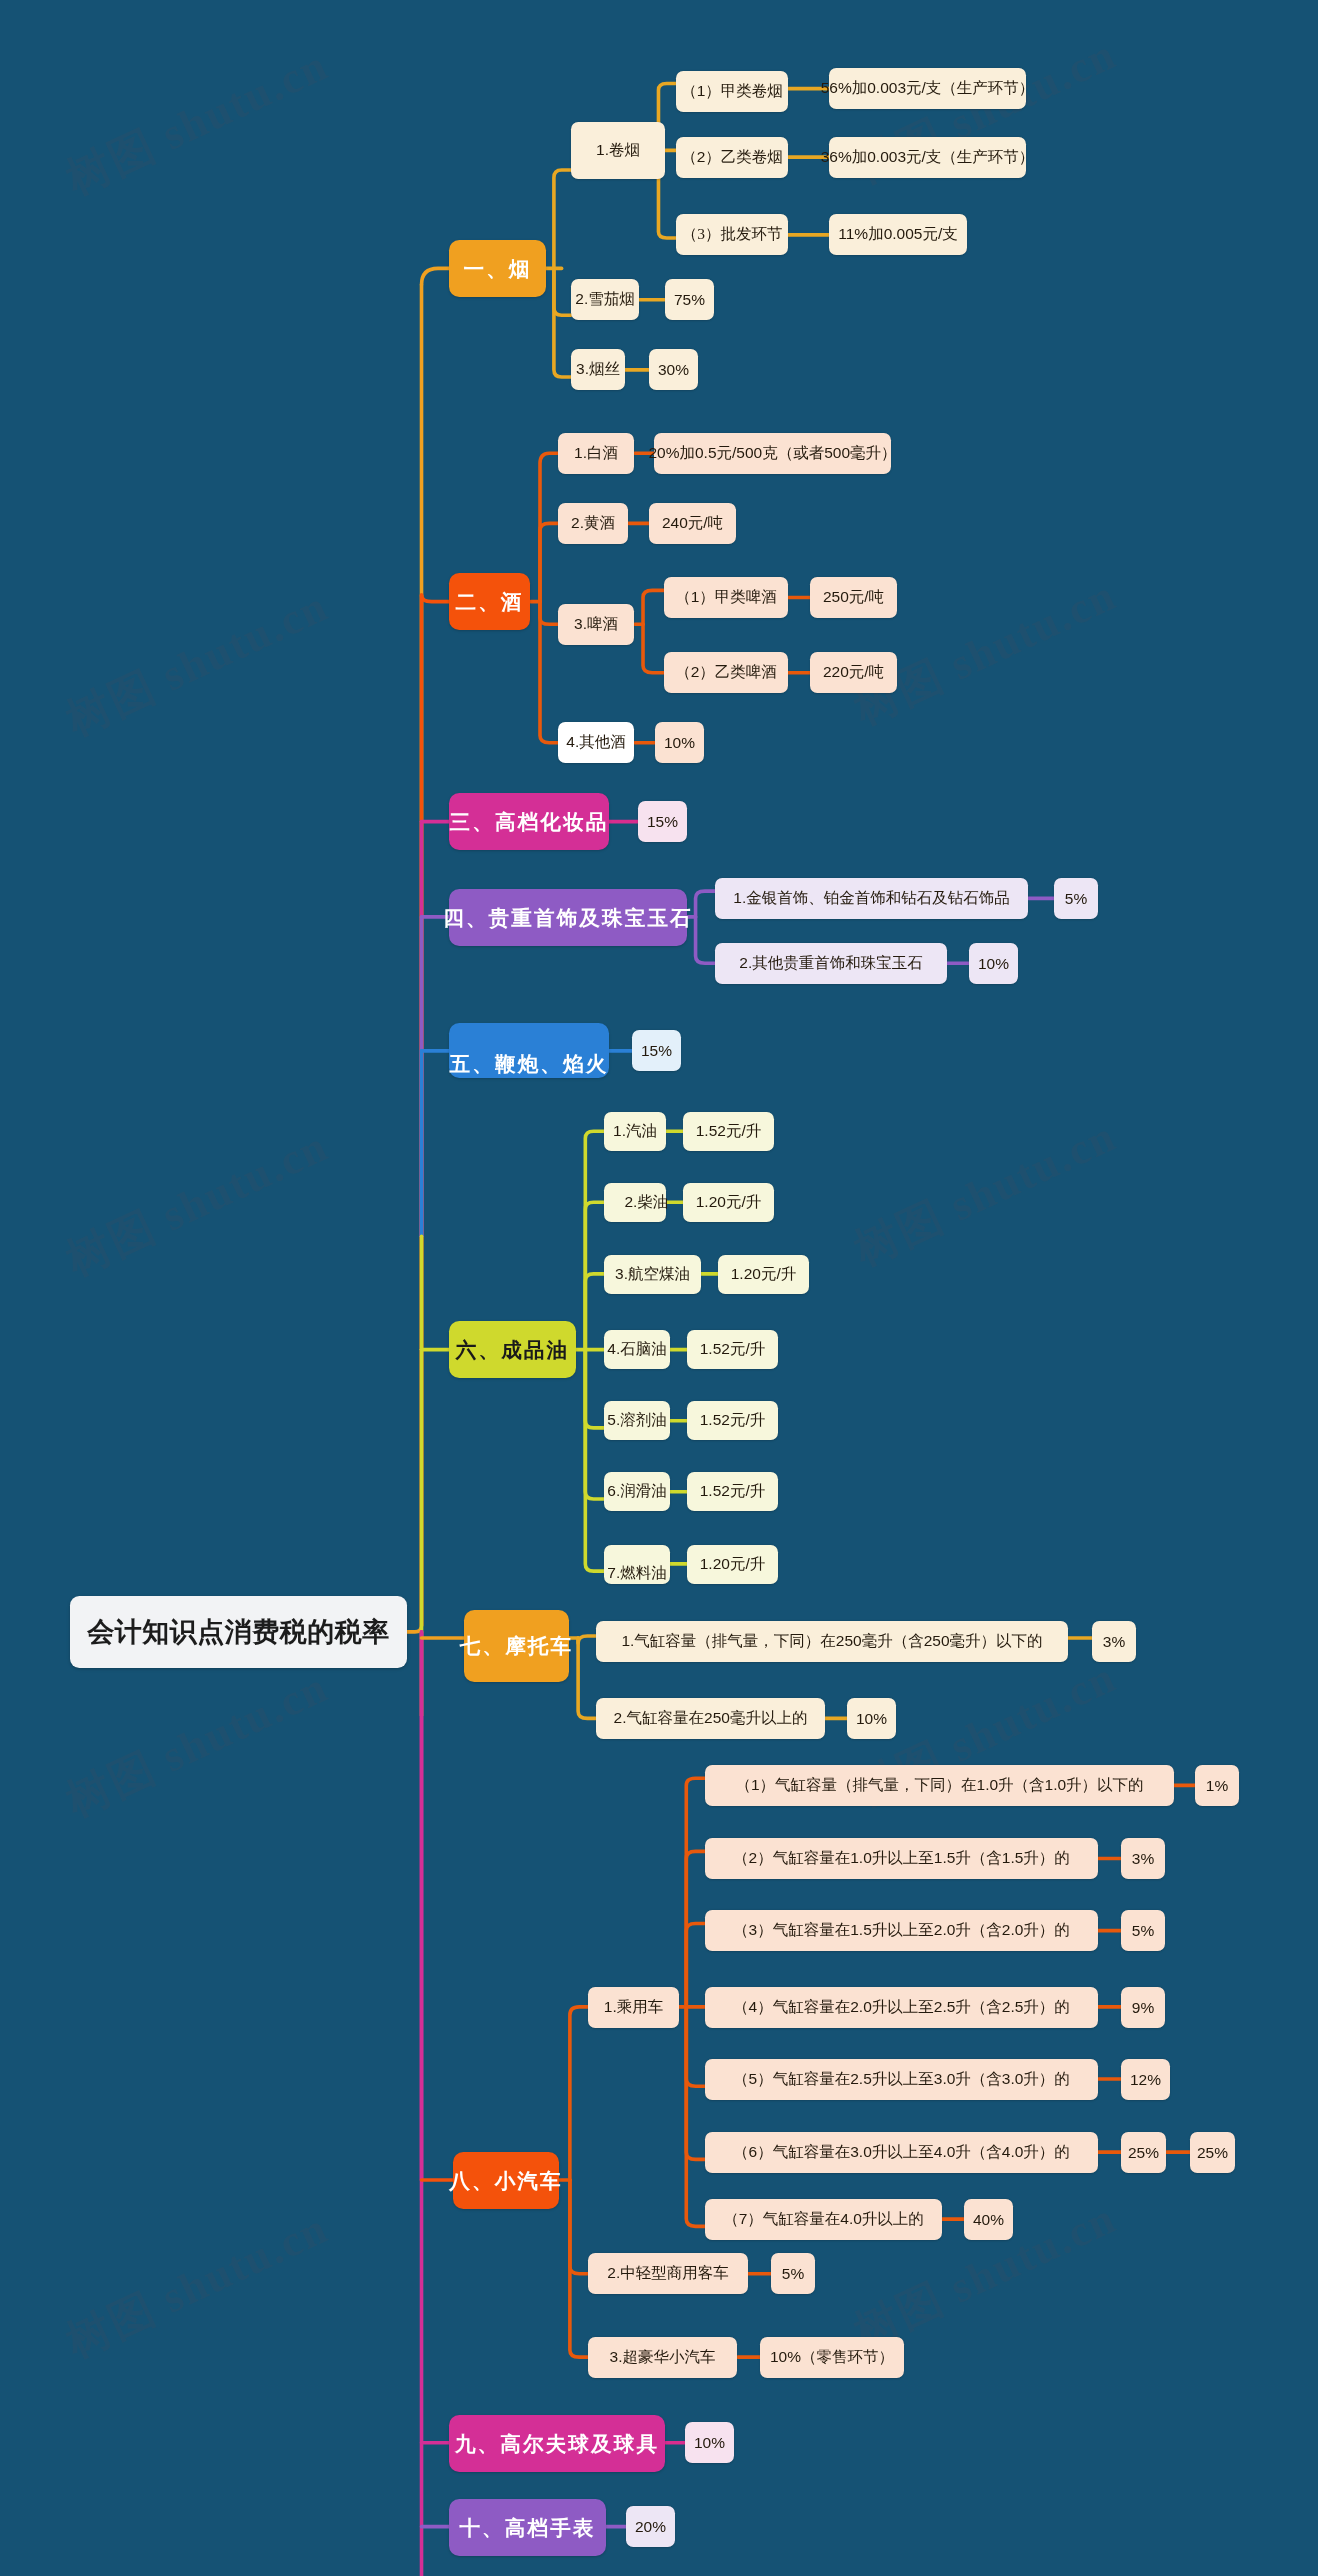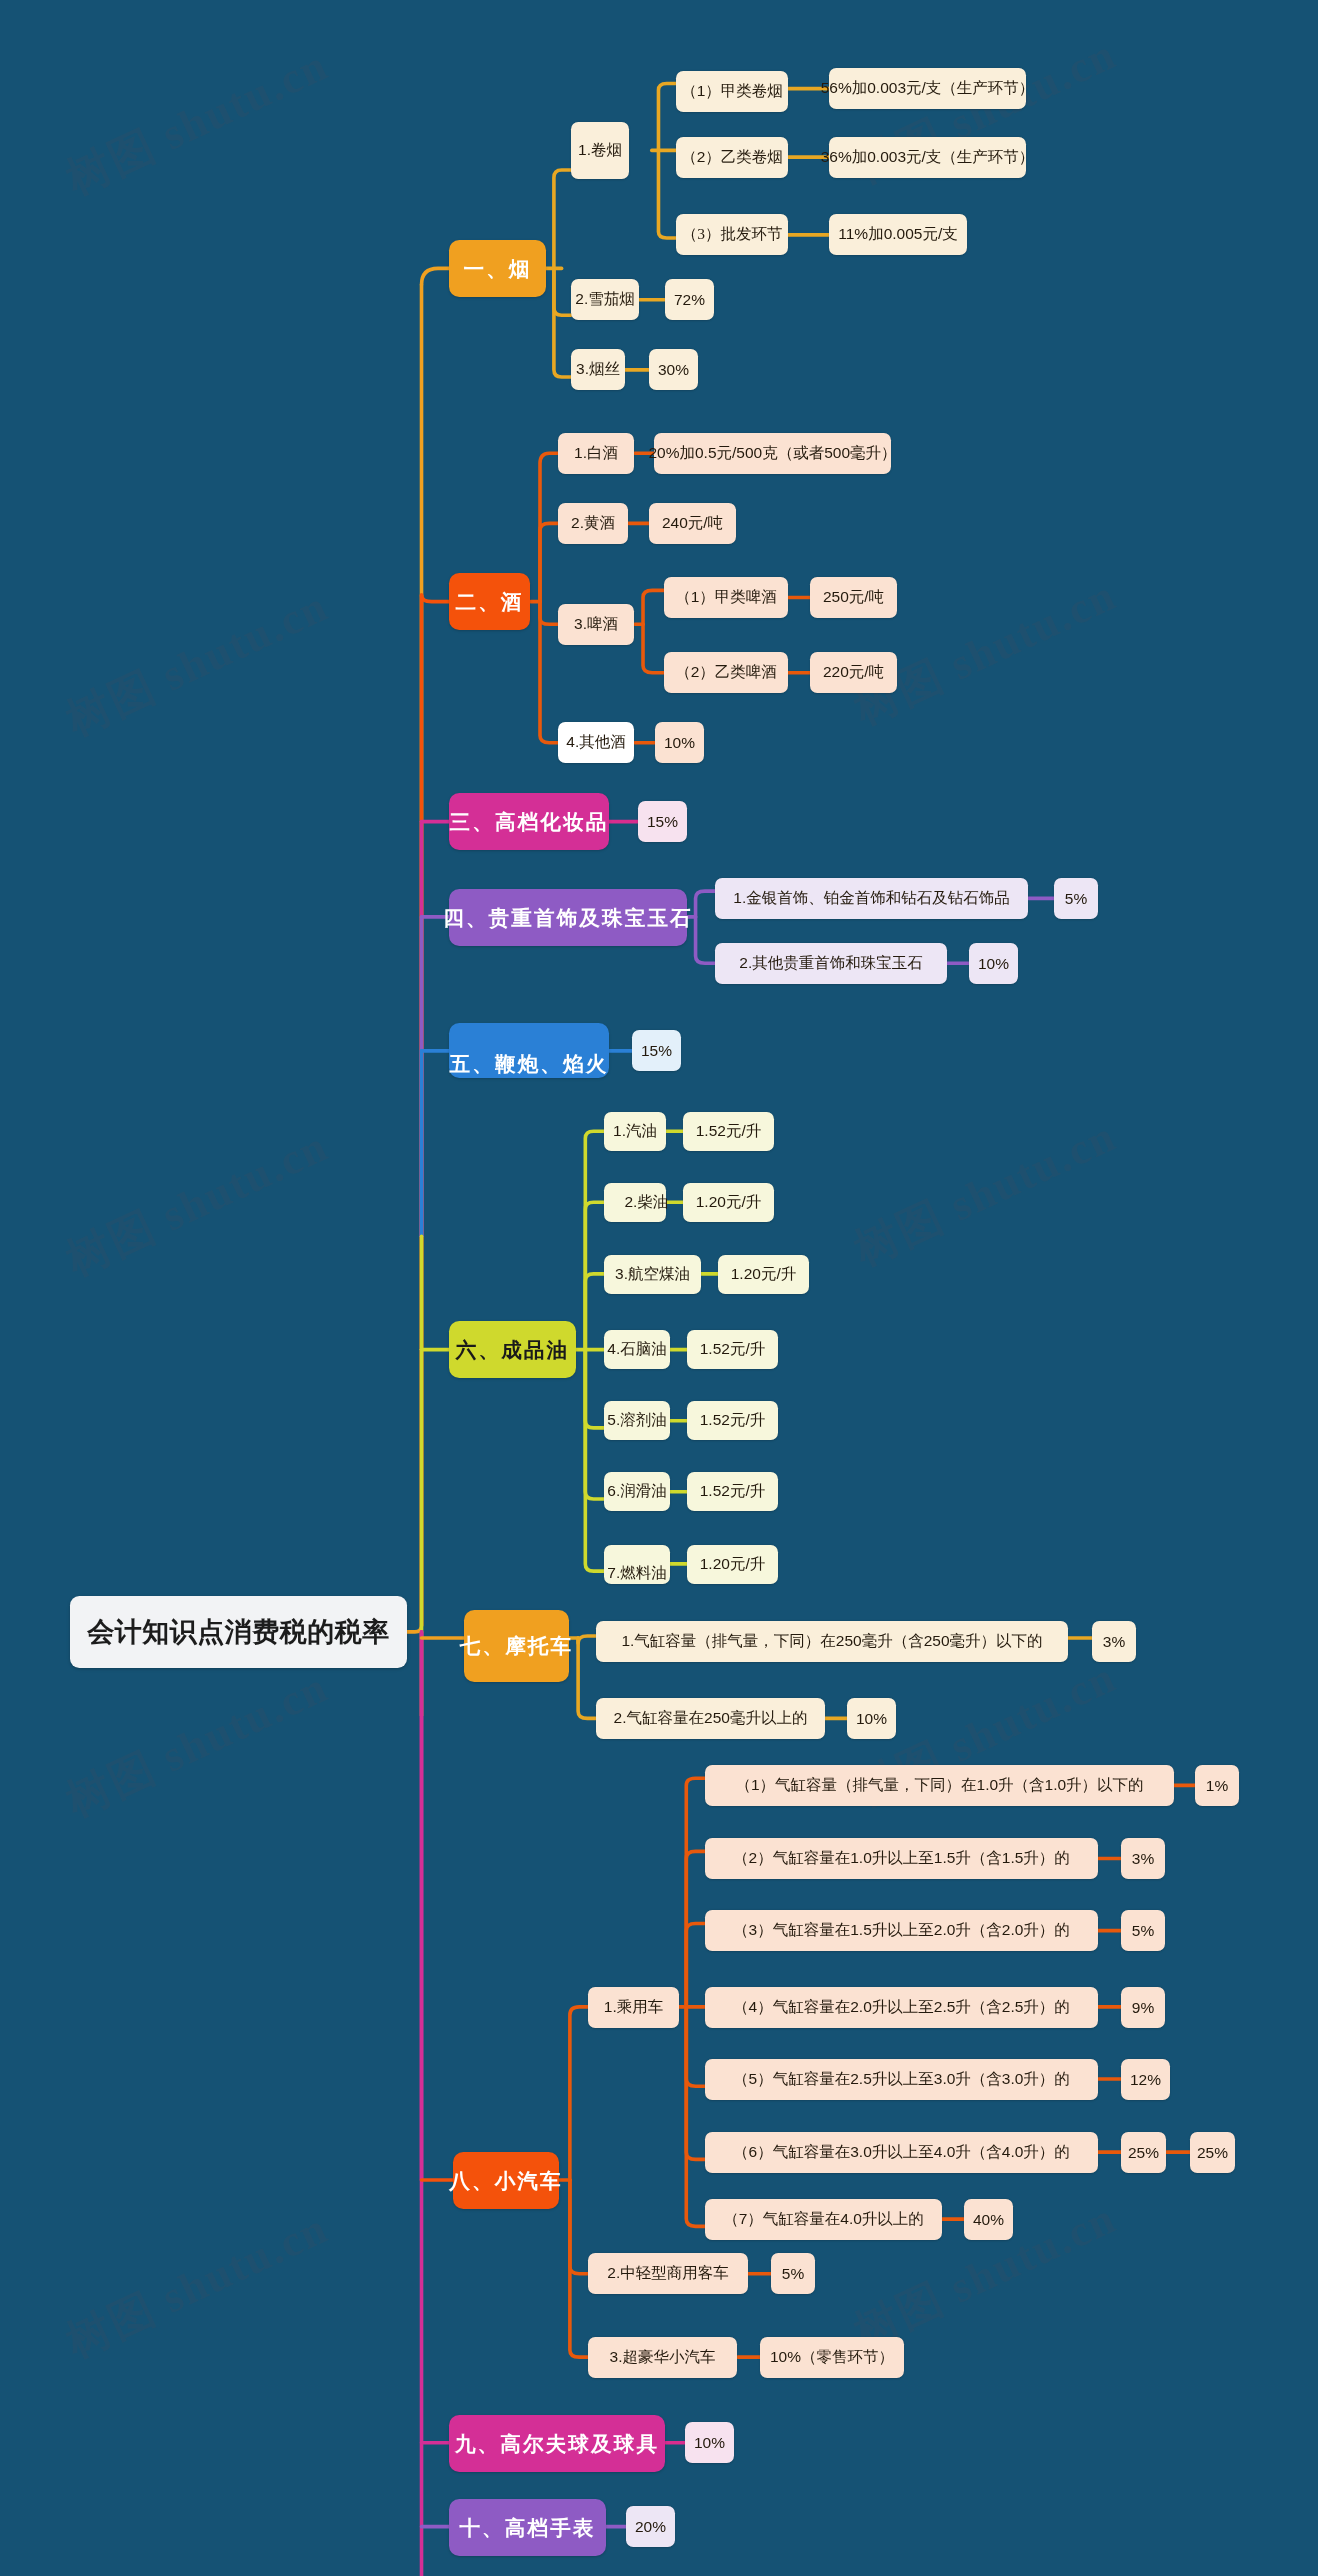--- a/index.html
+++ b/index.html
@@ -196,21 +196,21 @@
     <path d="M1102,5725 H1142" stroke="#D42F96" stroke-width="7"></path>
   </svg>
 
   <div class="node root" style="left:70px;top:1596px;width:337px;height:72px;">
     <span>会计知识点消费税的税率</span>
   </div>
 
   <div class="node lvl1" style="left:449px;top:240px;width:97px;height:57px;background:#F0A020;">
     <span>一、烟</span>
   </div>
-  <div class="node lvl2 pad" style="left:571px;top:122px;width:58px;height:57px;background:#FAEFDA;">
+  <div class="node lvl2 pad" style="left:571px;top:122px;width:94px;height:57px;background:#FAEFDA;">
     <span>1.卷烟</span>
   </div>
   <div class="node lvl3 pad" style="left:676px;top:71px;width:112px;height:41px;background:#FAEFDA;">
     <span>（1）甲类卷烟</span>
   </div>
   <div class="node leaf pad" style="left:829px;top:68px;width:197px;height:41px;background:#FAEFDA;">
     <span>56%加0.003元/支（生产环节）</span>
   </div>
   <div class="node lvl3 pad" style="left:676px;top:137px;width:112px;height:41px;background:#FAEFDA;">
     <span>（2）乙类卷烟</span>
@@ -221,21 +221,21 @@
   <div class="node lvl3 pad" style="left:676px;top:214px;width:112px;height:41px;background:#FAEFDA;font-family:Liberation Serif, serif;">
     <span>（3）批发环节</span>
   </div>
   <div class="node leaf pad" style="left:829px;top:214px;width:138px;height:41px;background:#FAEFDA;">
     <span>11%加0.005元/支</span>
   </div>
   <div class="node lvl2 pad" style="left:571px;top:279px;width:68px;height:41px;background:#FAEFDA;">
     <span>2.雪茄烟</span>
   </div>
   <div class="node leaf pad" style="left:665px;top:279px;width:49px;height:41px;background:#FAEFDA;">
-    <span>72%</span>
+    <span>75%</span>
   </div>
   <div class="node lvl2 pad" style="left:571px;top:349px;width:54px;height:41px;background:#FAEFDA;">
     <span>3.烟丝</span>
   </div>
   <div class="node leaf pad" style="left:649px;top:349px;width:49px;height:41px;background:#FAEFDA;">
     <span>30%</span>
   </div>
 
   <div class="node lvl1" style="left:449px;top:573px;width:81px;height:57px;background:#F4520B;">
     <span>二、酒</span>

